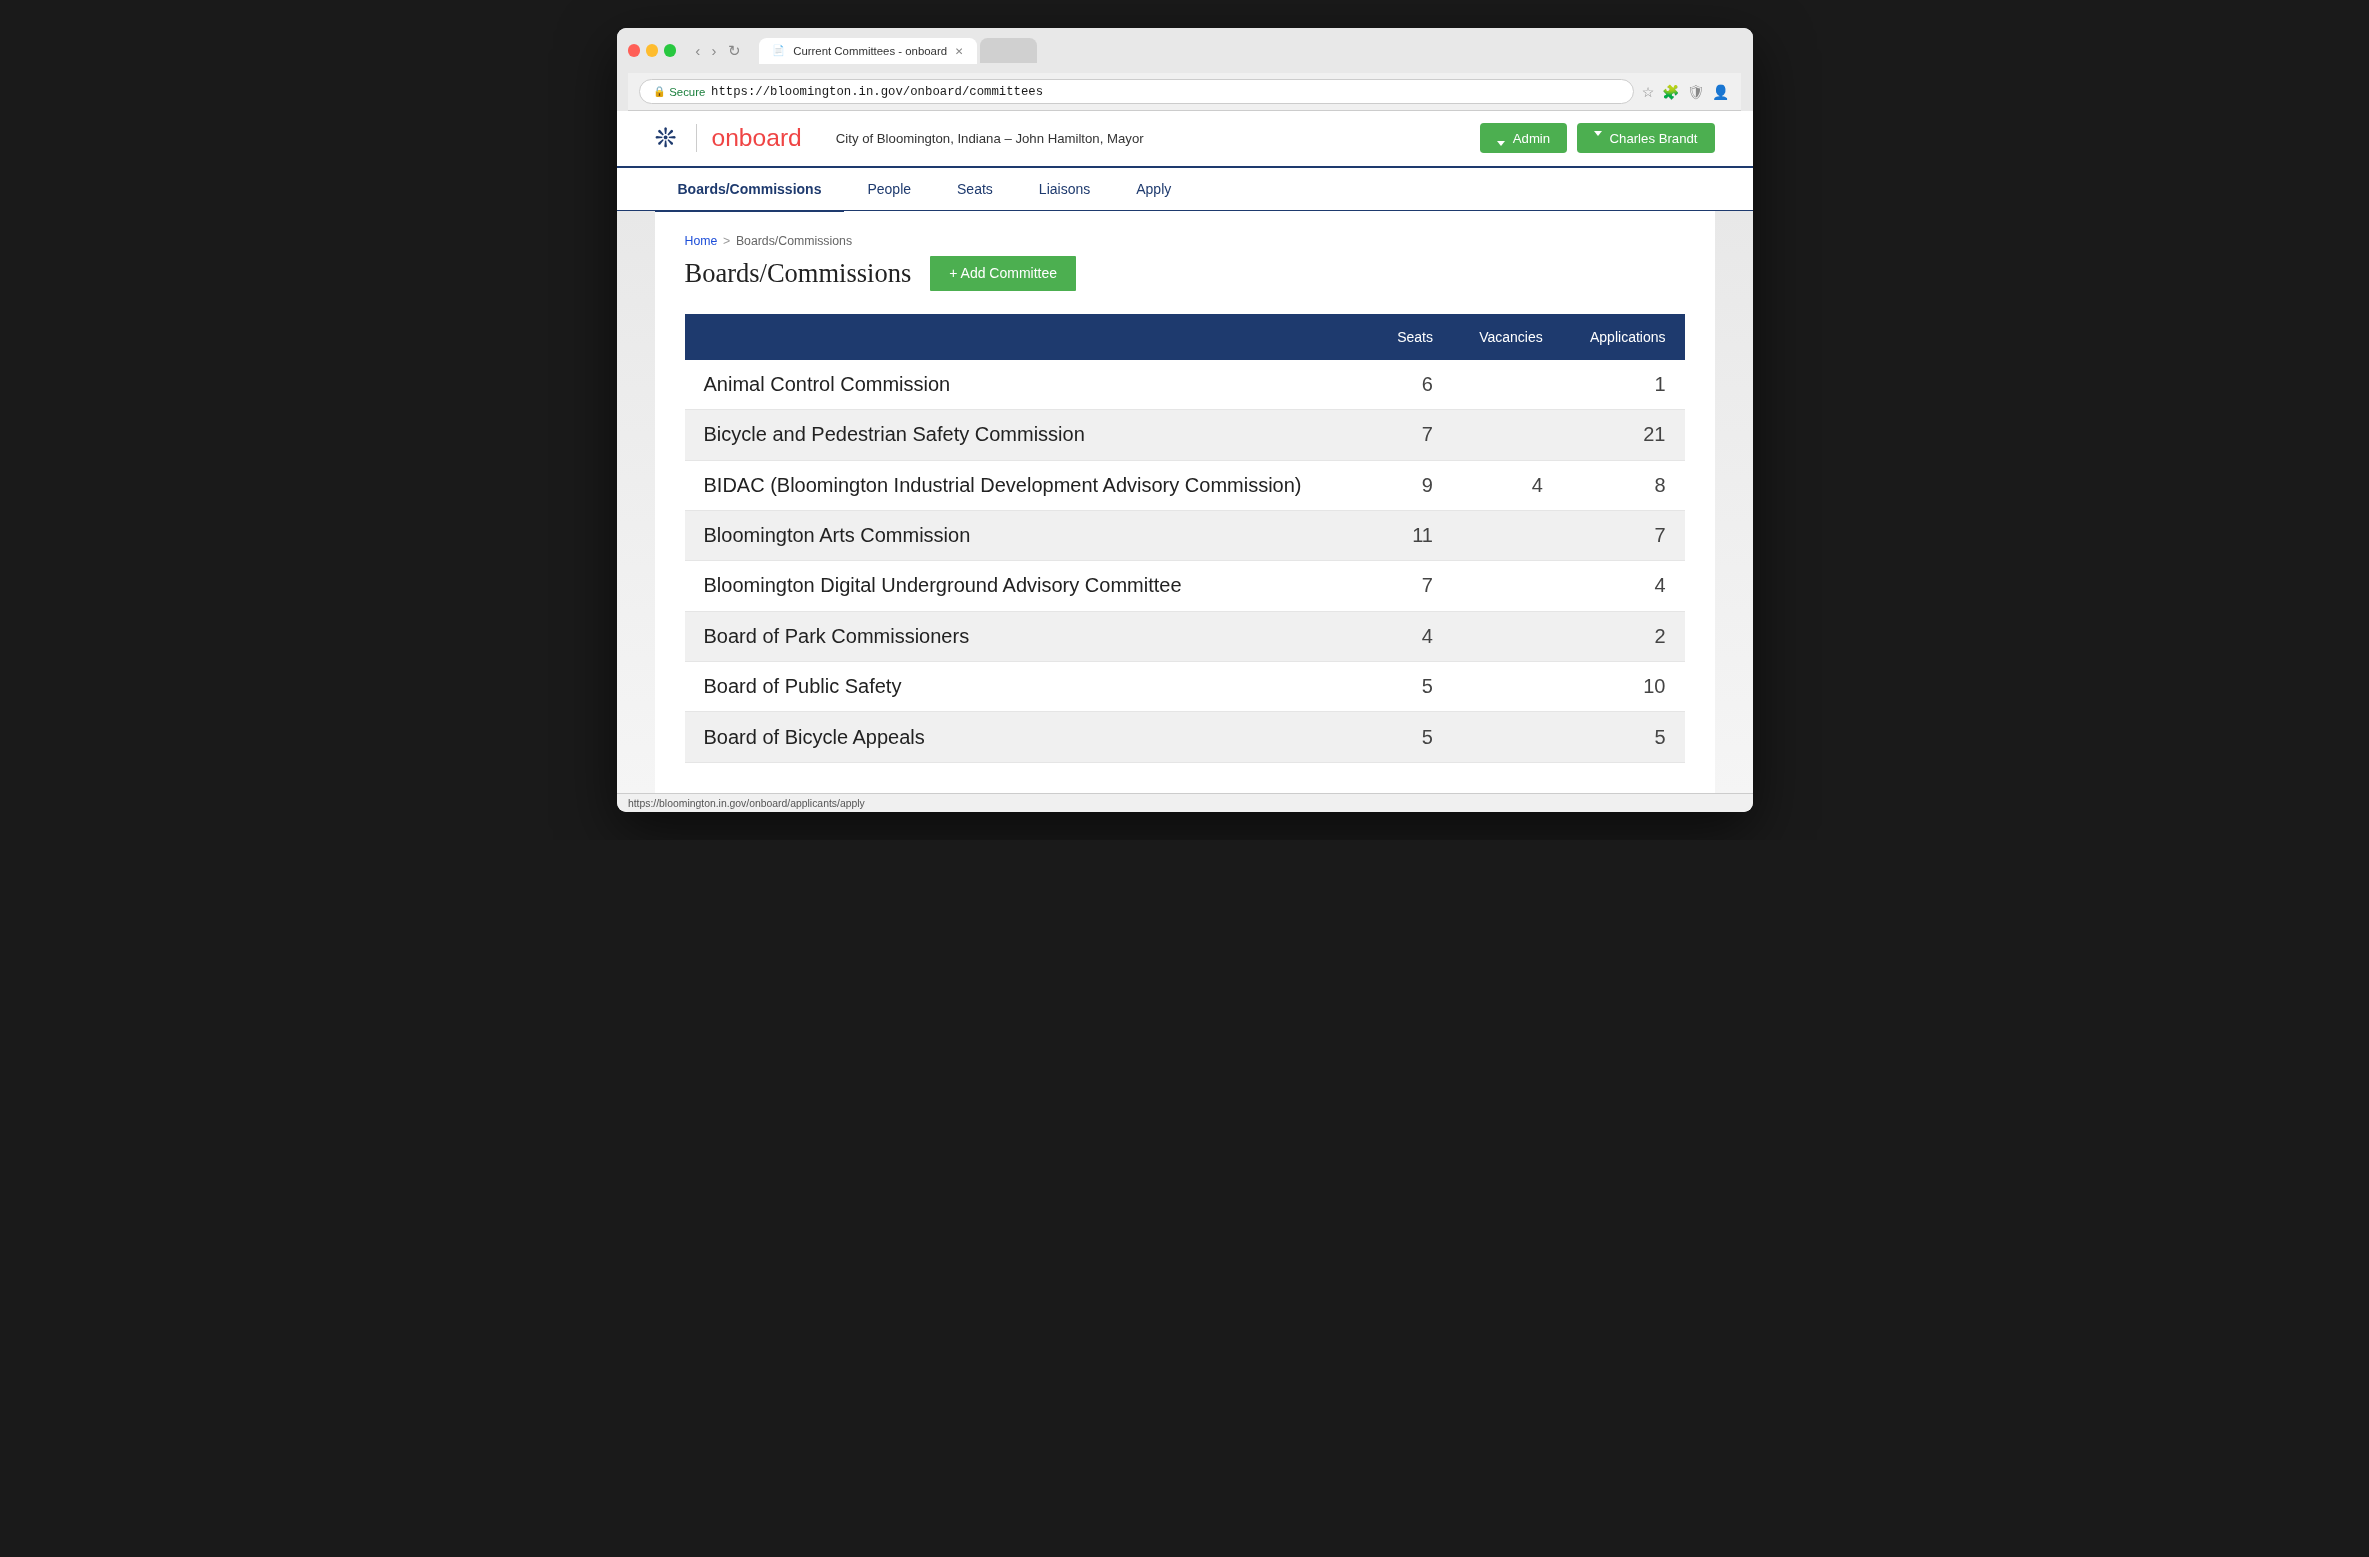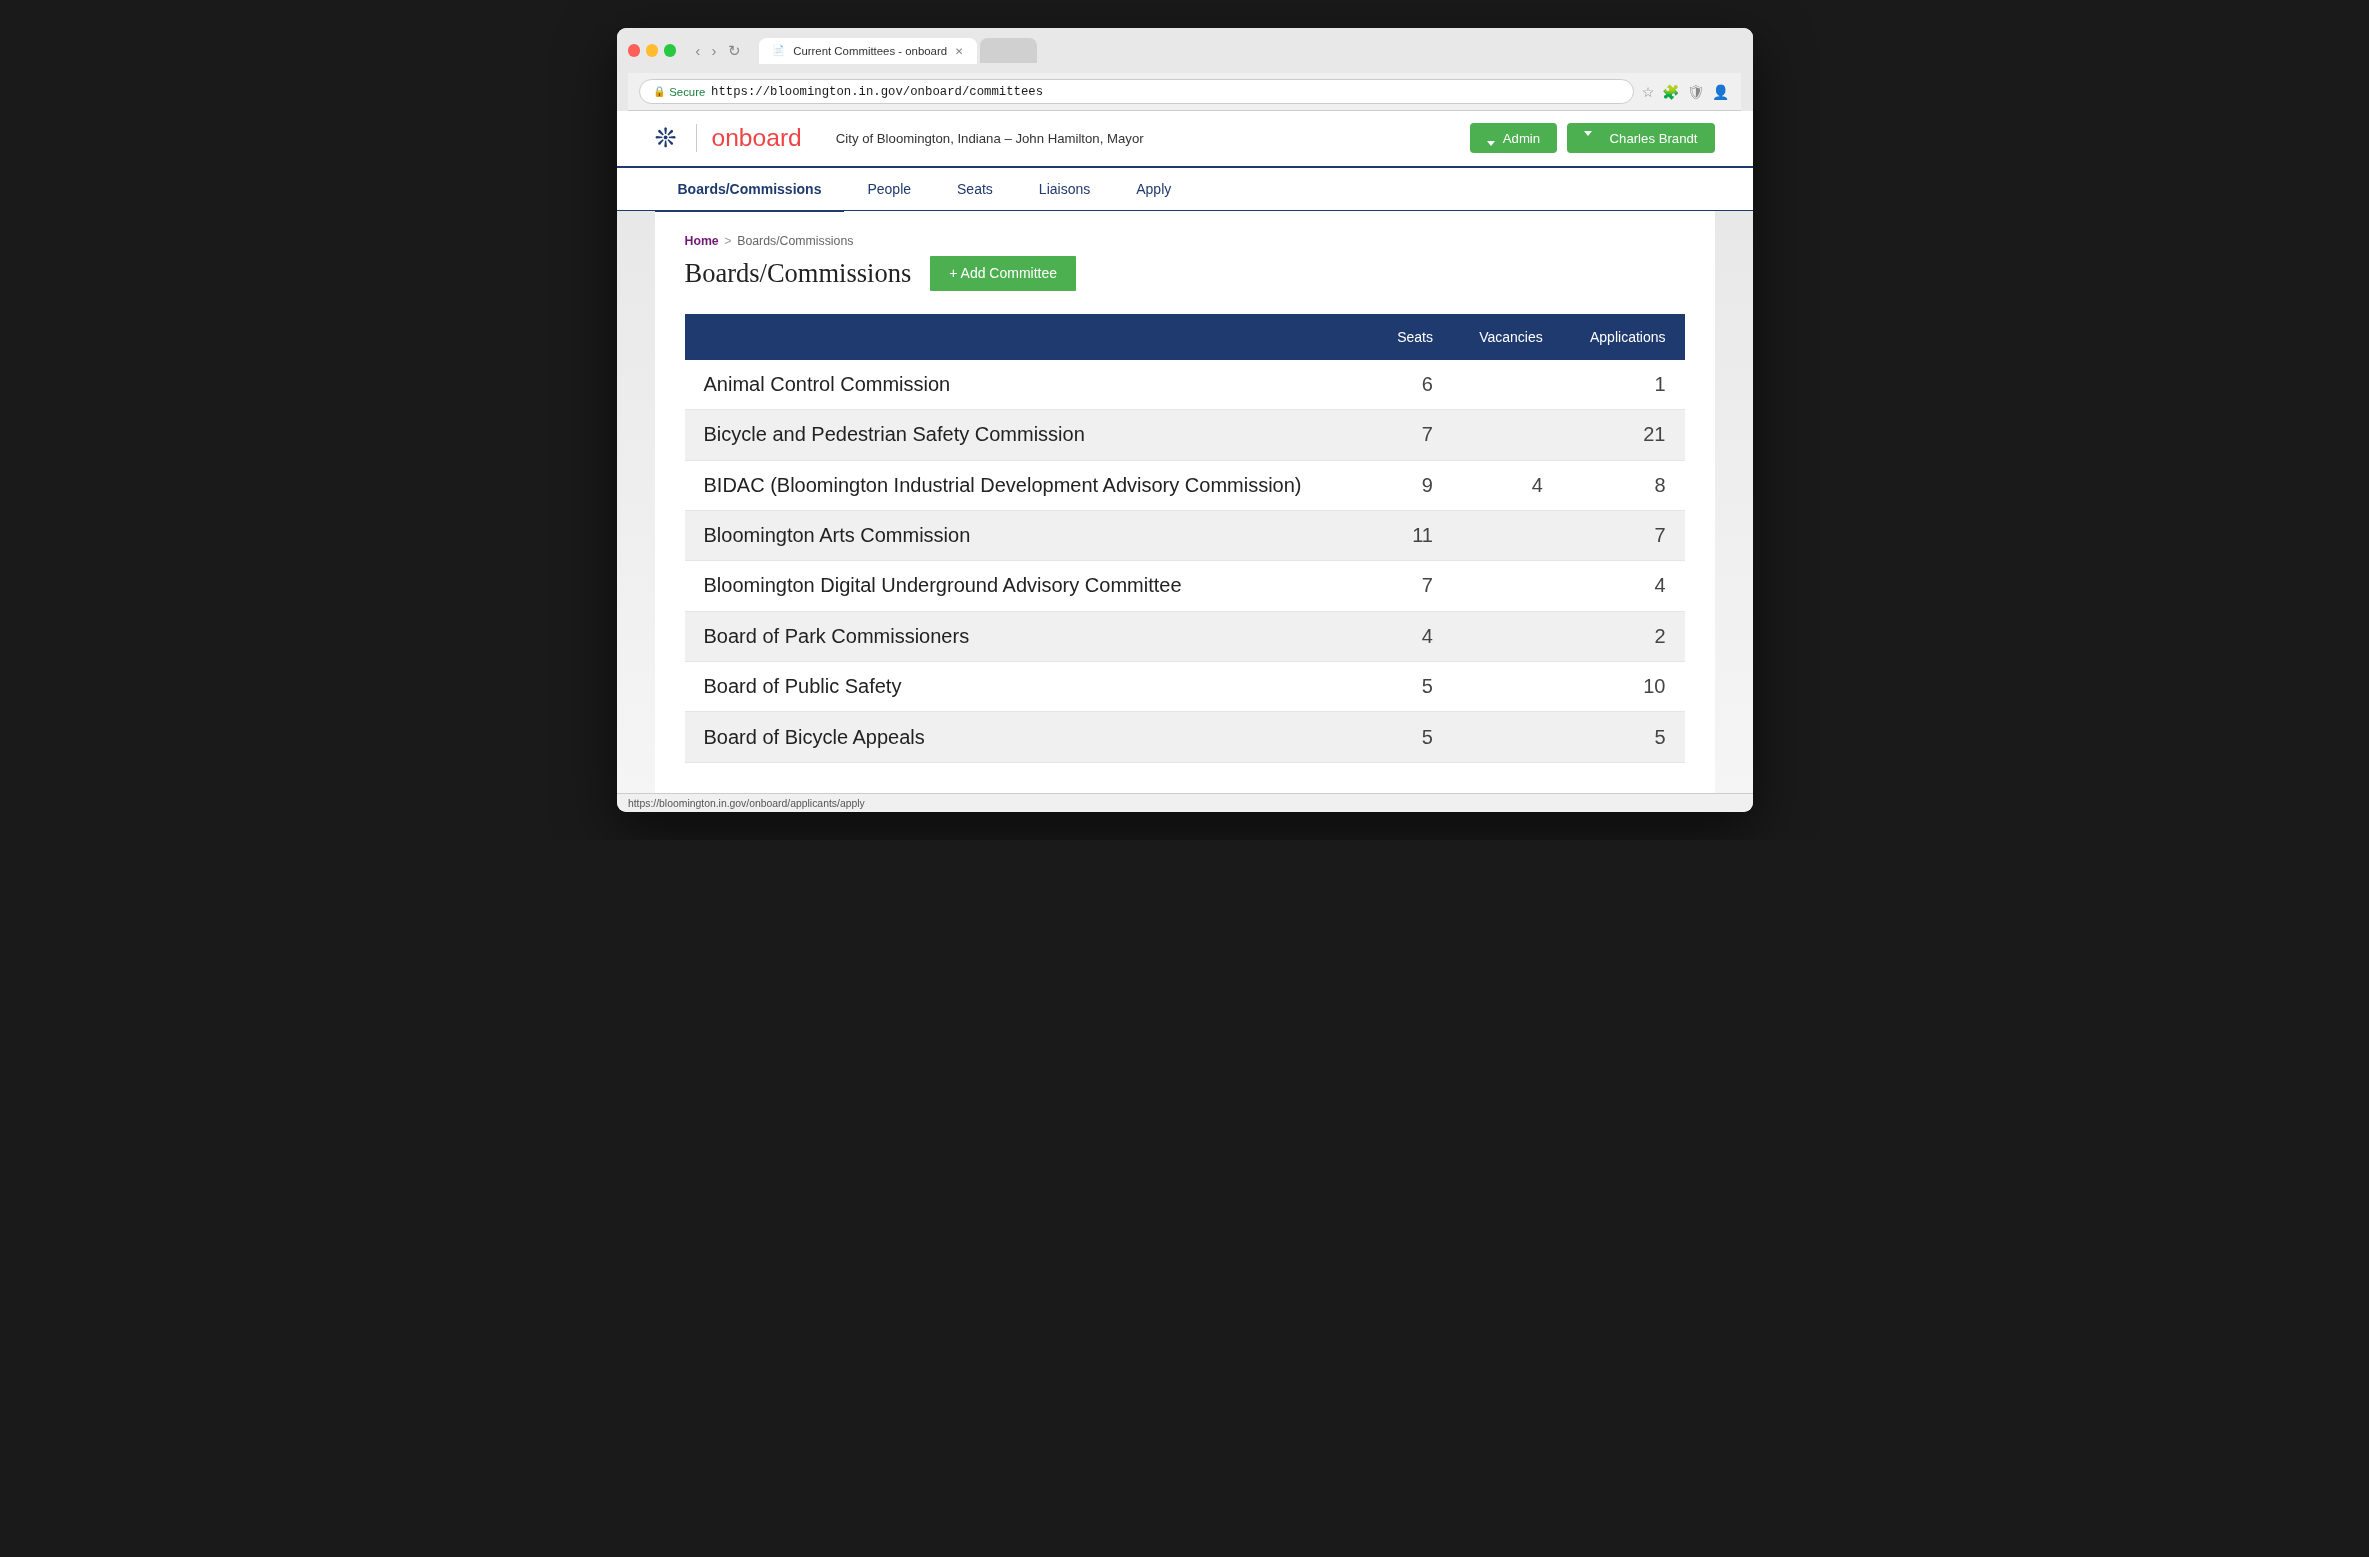--- a/index.html
+++ b/index.html
@@ -207,21 +207,21 @@
 
     .btn-user {
       background: #4caf50;
       color: #fff;
       border: none;
       border-radius: 3.8px;
       padding: 7.6px 17px;
       font-size: 13.2px;
       cursor: pointer;
       display: flex;
-      gap: 16px;
+      gap: 6px;
     }
 
     
     .main-nav {
       background: #fff;
       border-bottom: 1.9px solid #1e3a6e;
       padding: 0 38px;
       display: flex;
       gap: 0;
     }
@@ -262,23 +262,22 @@
     .breadcrumb {
       font-size: 12.3px;
       color: #666;
       margin-bottom: 7.6px;
       display: flex;
       align-items: center;
       gap: 5.7px;
     }
 
     .breadcrumb a {
-      color: #701a75;
+      color: #1d4ed8;
       text-decoration: none;
-      font-weight: bold;
     }
 
     .breadcrumb .separator {
       color: #999;
     }
 
     
     .page-title-row {
       display: flex;
       align-items: center;

